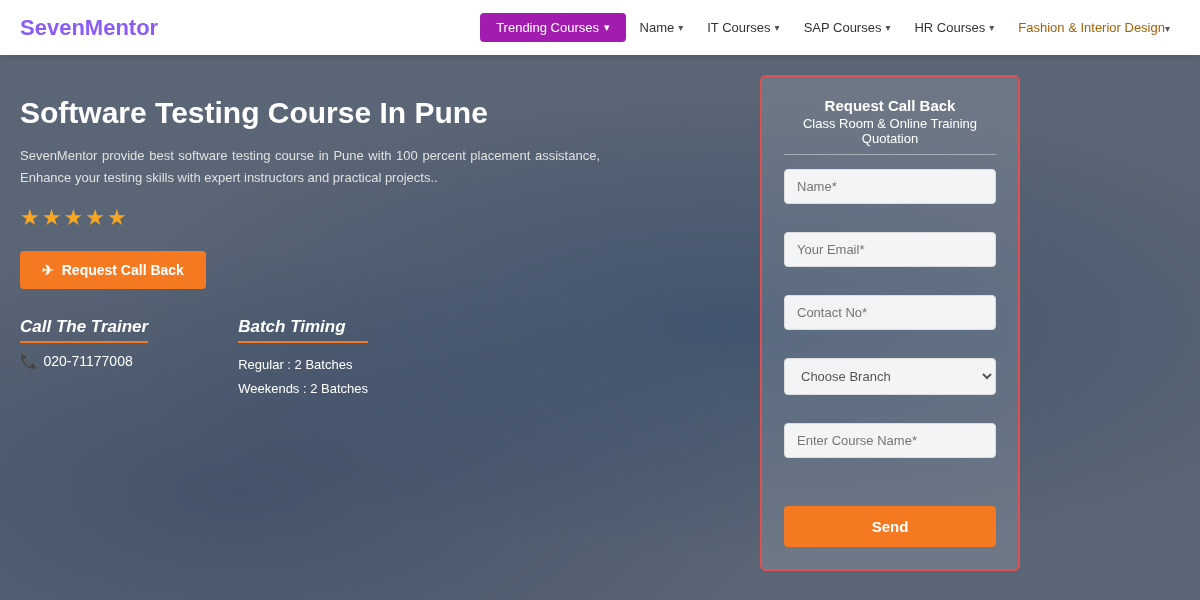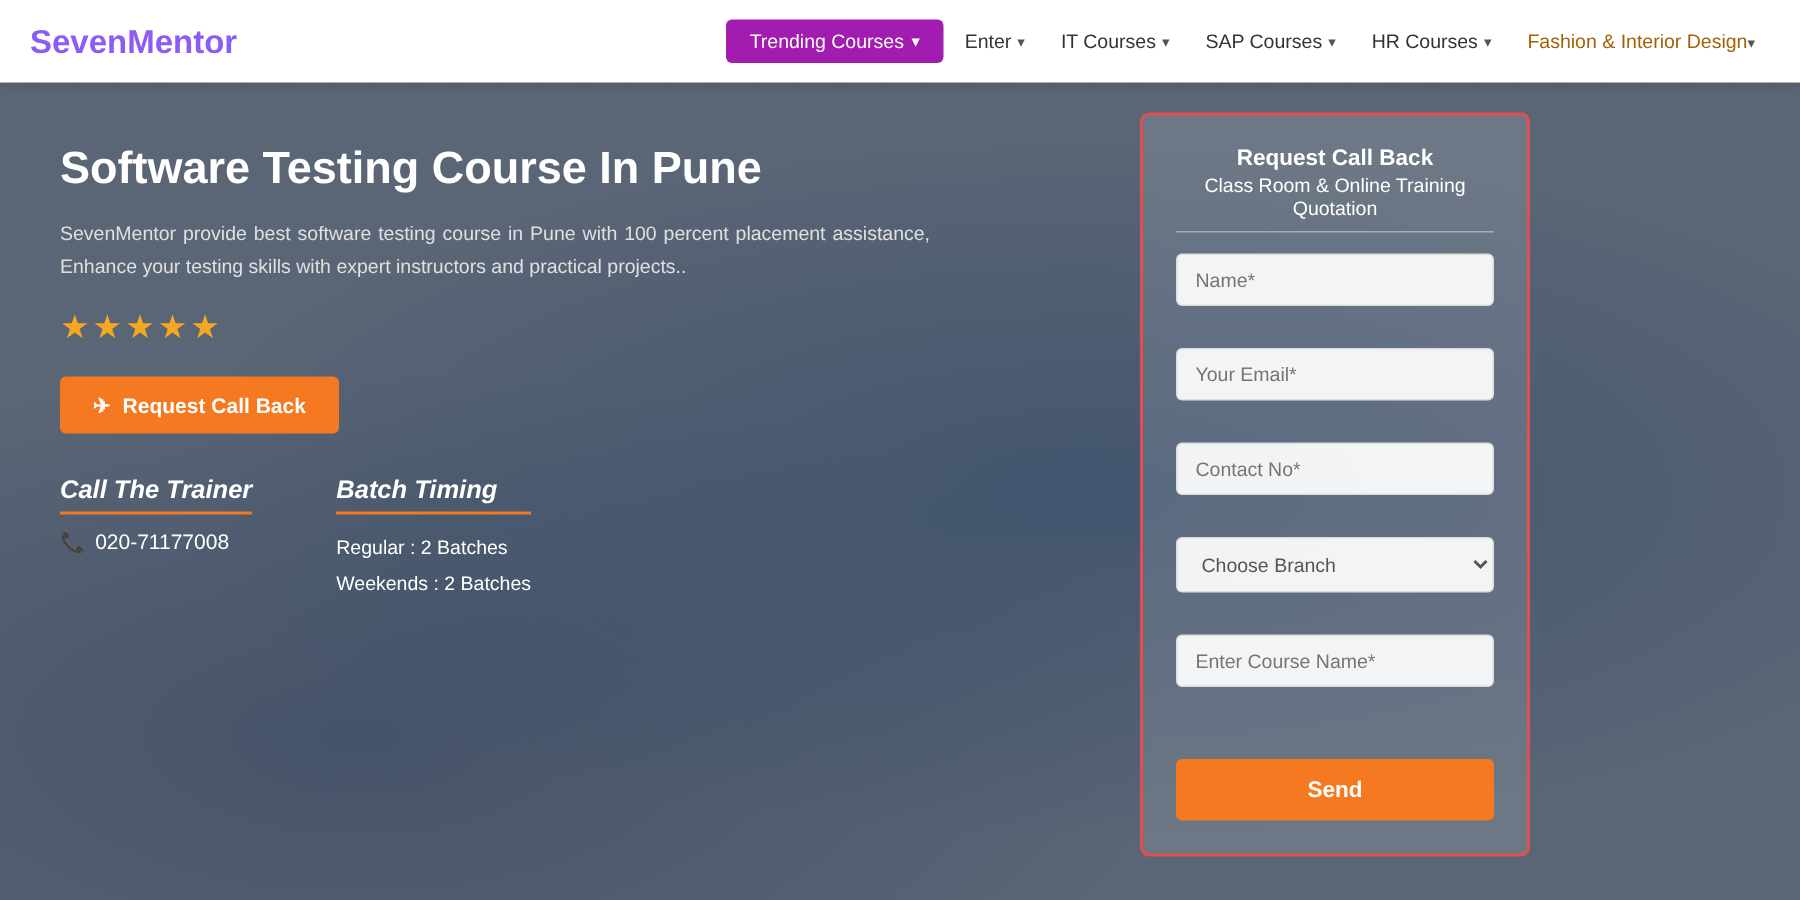--- a/index.html
+++ b/index.html
@@ -74,21 +74,21 @@
       top: 0; left: 0; right: 0; bottom: 0;
       background: 
         radial-gradient(ellipse at 60% 50%, rgba(30,60,100,0.4) 0%, transparent 60%),
         radial-gradient(ellipse at 20% 80%, rgba(20,40,80,0.3) 0%, transparent 40%);
       background-color: #5a6575;
     }
 
     .hero-content {
       position: relative;
       z-index: 2;
-      padding: 10px 40px;
+      padding: 10px 20px;
       flex: 1;
       max-width: 760px;
     }
 
     .hero-title {
       color: #fff;
       font-size: 30px;
       font-weight: bold;
       margin-bottom: 14px;
       line-height: 1.2;
@@ -120,21 +120,21 @@
       font-size: 14px;
       font-weight: bold;
       display: flex;
       align-items: center;
       gap: 8px;
       margin-bottom: 28px;
     }
 
     .info-row {
       display: flex;
-      gap: 56px;
+      gap: 90px;
       margin-top: 10px;
     }
 
     .info-col h4 {
       color: #fff;
       font-size: 17px;
       font-style: italic;
       font-weight: bold;
       border-bottom: 2px solid #f47920;
       padding-bottom: 4px;
@@ -215,21 +215,21 @@
       margin-top: 20px;
     }
   </style>
 </head>
 <body>
 
 <nav class="navbar">
   <div class="nav-logo">SevenMentor</div>
   <div class="nav-links">
     <button class="nav-btn-orange">Trending Courses</button>
-    <button class="nav-link">Enter</button>
+    <button class="nav-link">Name</button>
     <button class="nav-link">IT Courses</button>
     <button class="nav-link">SAP Courses</button>
     <button class="nav-link">HR Courses</button>
     <button class="nav-link-last">Fashion &amp; Interior Design</button>
   </div>
 </nav>
 
 <div class="hero">
   <div class="hero-bg"></div>
 

